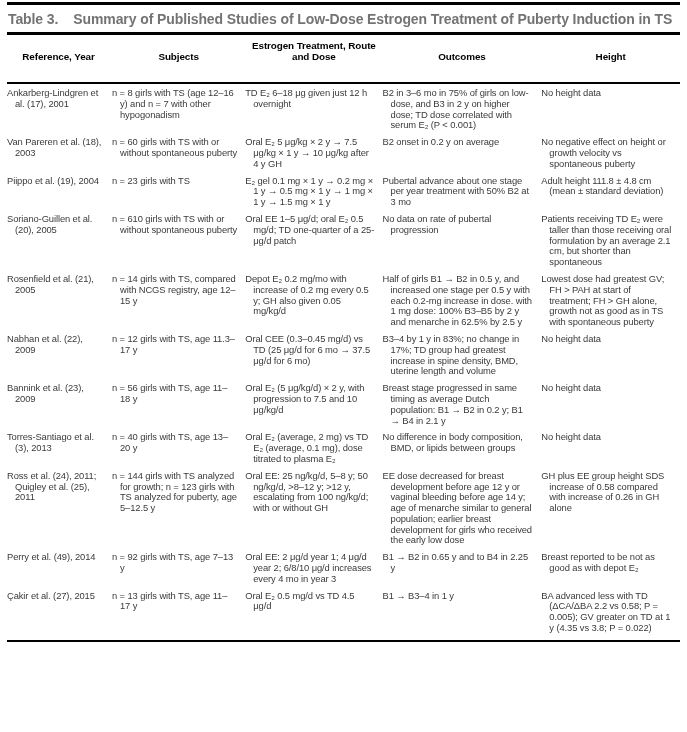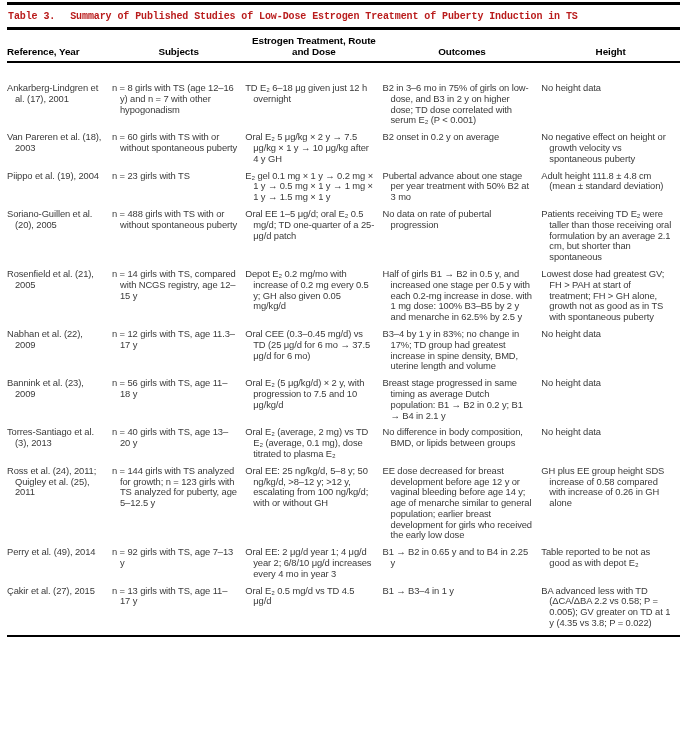--- a/index.html
+++ b/index.html
@@ -21,26 +21,25 @@
   .rule {
     height: 0;
     border-top: 3px solid #000;
   }
   .rule-bottom {
     border-top: 2px solid #000;
     margin-top: 2px;
   }
   .title-row {
     padding: 6px 1px 5px 1px;
-    font-size: 10px;
+    font-size: 14px;
     font-weight: bold;
-    color: #b91c1c;
+    color: #737373;
     letter-spacing: -0.1px;
     white-space: nowrap;
-    font-family: Liberation Mono, monospace;
   }
   .title-label {
     margin-right: 15px;
   }
   table.studies {
     width: 100%;
     border-collapse: collapse;
     table-layout: fixed;
     font-size: 9.4px;
     line-height: 10.8px;
@@ -50,36 +49,36 @@
   col.c-subj   { width: 19.8%; }
   col.c-treat  { width: 20.4%; }
   col.c-out    { width: 23.6%; }
   col.c-height { width: 20.6%; }
   thead th {
     font-size: 9.9px;
     font-weight: bold;
     color: #000;
     vertical-align: bottom;
     text-align: center;
-    padding: 5px 2px 4px 2px;
+    padding: 5px 2px 20px 2px;
     border-bottom: 2px solid #000;
     line-height: 11px;
   }
   thead th.left {
-    text-align: left;
+    text-align: center;
     padding-left: 0;
   }
   tbody td {
     vertical-align: top;
     text-align: left;
     padding: 2px 8px 4px 8px;
     text-indent: -8px; 
   }
   tbody tr:first-child td {
-    padding-top: 20px;
+    padding-top: 4px;
     margin-left: 44px;
   }
 </style>
 </head>
 <body>
 
 <div class="page">
   <div class="rule"></div>
   <div class="title-row">
     <span class="title-label">Table 3.</span><span>Summary of Published Studies of Low-Dose Estrogen Treatment of Puberty Induction in TS</span>
@@ -120,21 +119,21 @@
       </tr>
       <tr>
         <td>Piippo et al. (19), 2004</td>
         <td>n = 23 girls with TS</td>
         <td>E₂ gel 0.1 mg × 1 y → 0.2 mg × 1 y → 0.5 mg × 1 y → 1 mg × 1 y → 1.5 mg × 1 y</td>
         <td>Pubertal advance about one stage per year treatment with 50% B2 at 3 mo</td>
         <td>Adult height 111.8 ± 4.8 cm (mean ± standard deviation)</td>
       </tr>
       <tr>
         <td>Soriano-Guillen et al. (20), 2005</td>
-        <td>n = 488 girls with TS with or without spontaneous puberty</td>
+        <td>n = 610 girls with TS with or without spontaneous puberty</td>
         <td>Oral EE 1–5 μg/d; oral E₂ 0.5 mg/d; TD one-quarter of a 25-μg/d patch</td>
         <td>No data on rate of pubertal progression</td>
         <td>Patients receiving TD E₂ were taller than those receiving oral formulation by an average 2.1 cm, but shorter than spontaneous</td>
       </tr>
       <tr>
         <td>Rosenfield et al. (21), 2005</td>
         <td>n = 14 girls with TS, compared with NCGS registry, age 12–15 y</td>
         <td>Depot E₂ 0.2 mg/mo with increase of 0.2 mg every 0.5 y; GH also given 0.05 mg/kg/d</td>
         <td>Half of girls B1 → B2 in 0.5 y, and increased one stage per 0.5 y with each 0.2-mg increase in dose. with 1 mg dose: 100% B3–B5 by 2 y and menarche in 62.5% by 2.5 y</td>
         <td>Lowest dose had greatest GV; FH &gt; PAH at start of treatment; FH &gt; GH alone, growth not as good as in TS with spontaneous puberty</td>
@@ -165,21 +164,21 @@
         <td>n = 144 girls with TS analyzed for growth; n = 123 girls with TS analyzed for puberty, age 5–12.5 y</td>
         <td>Oral EE: 25 ng/kg/d, 5–8 y; 50 ng/kg/d, &gt;8–12 y; &gt;12 y, escalating from 100 ng/kg/d; with or without GH</td>
         <td>EE dose decreased for breast development before age 12 y or vaginal bleeding before age 14 y; age of menarche similar to general population; earlier breast development for girls who received the early low dose</td>
         <td>GH plus EE group height SDS increase of 0.58 compared with increase of 0.26 in GH alone</td>
       </tr>
       <tr>
         <td>Perry et al. (49), 2014</td>
         <td>n = 92 girls with TS, age 7–13 y</td>
         <td>Oral EE: 2 μg/d year 1; 4 μg/d year 2; 6/8/10 μg/d increases every 4 mo in year 3</td>
         <td>B1 → B2 in 0.65 y and to B4 in 2.25 y</td>
-        <td>Table reported to be not as good as with depot E₂</td>
+        <td>Breast reported to be not as good as with depot E₂</td>
       </tr>
       <tr>
         <td>Çakir et al. (27), 2015</td>
         <td>n = 13 girls with TS, age 11–17 y</td>
         <td>Oral E₂ 0.5 mg/d vs TD 4.5 μg/d</td>
         <td>B1 → B3–4 in 1 y</td>
         <td>BA advanced less with TD (ΔCA/ΔBA 2.2 vs 0.58; P = 0.005); GV greater on TD at 1 y (4.35 vs 3.8; P = 0.022)</td>
       </tr>
     </tbody>
   </table>

